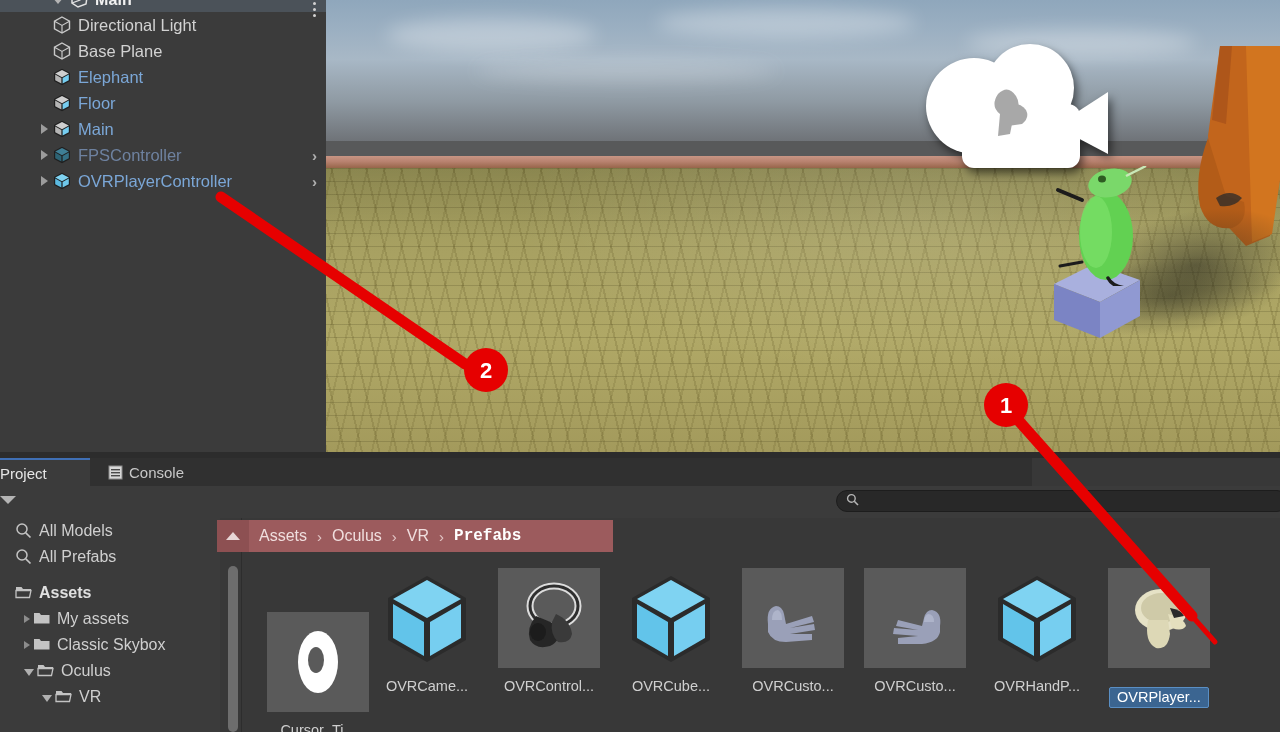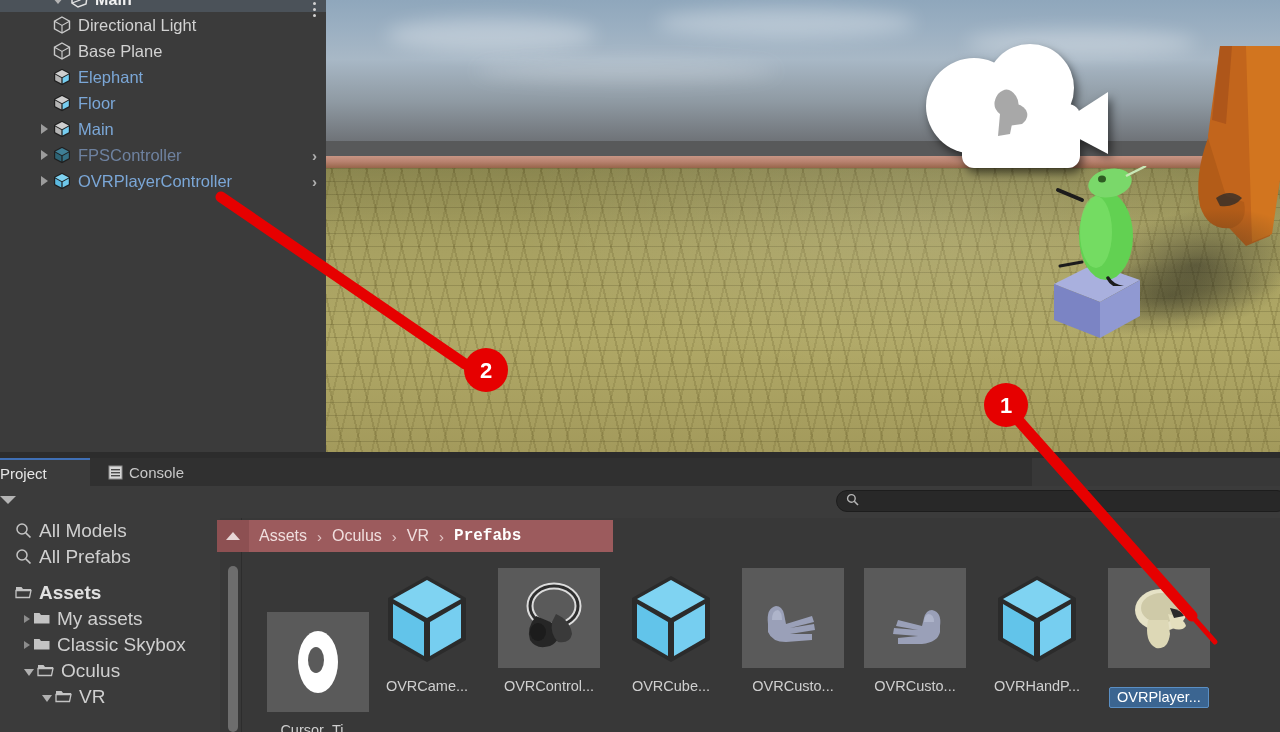--- a/index.html
+++ b/index.html
@@ -177,21 +177,21 @@
     width: 0; height: 0; margin-left: 6px; margin-right: 3px;
     border-top: 4.5px solid transparent; border-bottom: 4.5px solid transparent;
     border-left: 6px solid #8c8c8c; flex: 0 0 auto;
   }
   .ptree-row .pfold.open {
     border-left: 5px solid transparent; border-right: 5px solid transparent;
     border-top: 7px solid #b0b0b0; border-bottom: 0; margin-top: 3px;
   }
   .ptree-row .pfold.none { visibility: hidden; }
   .ptree-row .pico { width: 18px; height: 18px; margin-right: 6px; flex: 0 0 auto; }
-  .ptree-row .plbl { font-size: 19px; color: #cfcfcf; white-space: nowrap; }
+  .ptree-row .plbl { font-size: 16px; color: #cfcfcf; white-space: nowrap; }
   .ptree-row .plbl.bold { font-weight: bold; color: #e0e0e0; }
 
   .proj-vdiv {
     position: absolute; left: 241px; top: 60px; width: 1px; height: 214px;
     background: #2d2d2d;
   }
   .proj-scroll {
     position: absolute; left: 228px; top: 566px;
     width: 10px; height: 166px;
     background: #6d6d6d; border-radius: 5px;

